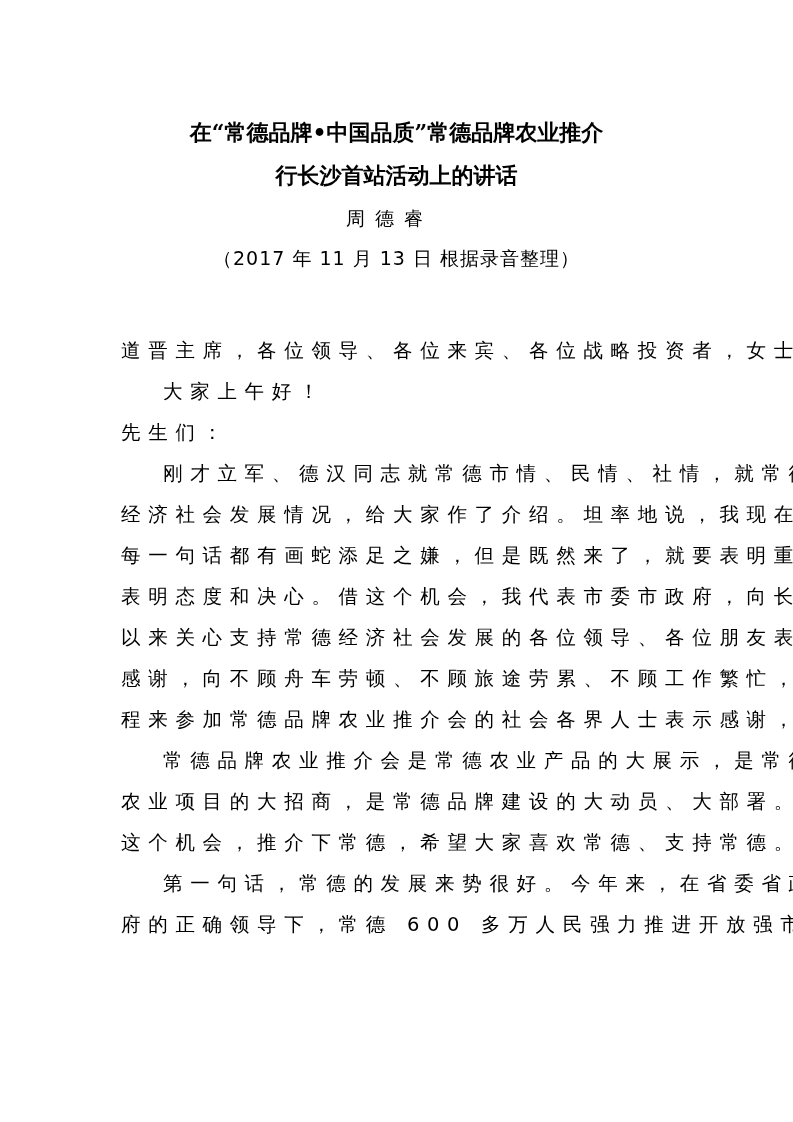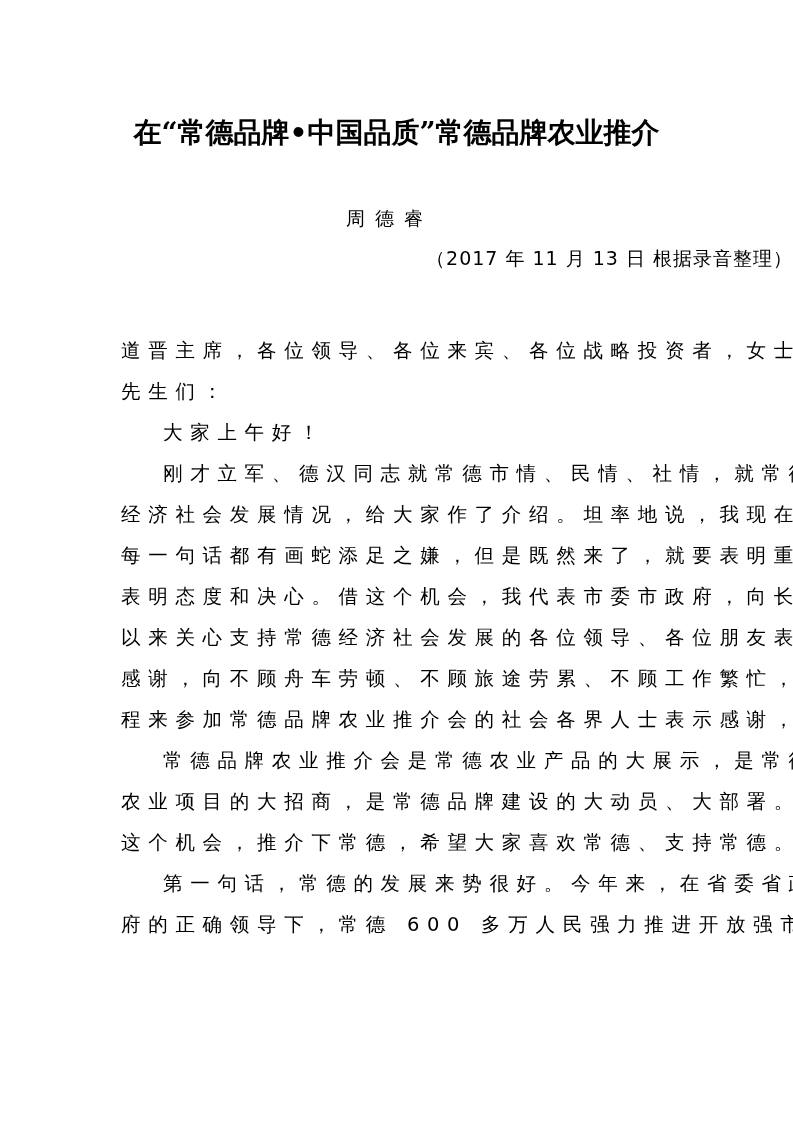--- a/index.html
+++ b/index.html
@@ -1,55 +1,56 @@
 <!DOCTYPE html>
 <html><head>
 <meta charset="utf-8">
 <style>
   html, body { margin: 0; padding: 0; background: #ffffff; }
   body { width: 793px; height: 1122px; position: relative; overflow: hidden; color: #000; }
   .page { position: absolute; left: 0; top: 0; width: 793px; height: 1122px; background: #fff; }
   .title {
     position: absolute; left: 0; width: 793px; text-align: center;
     font-family: "DejaVu Serif", "Liberation Serif", serif;
-    font-weight: bold; font-size: 28px; line-height: 43px; top: 111px;
+    font-weight: bold; font-size: 22px; line-height: 43px; top: 111px;
     letter-spacing: 0px;
   }
   .author {
     position: absolute; left: 0; width: 769px; text-align: center; top: 205px;
     font-family: "DejaVu Sans", sans-serif; font-size: 19px; letter-spacing: 10px;
     text-indent: 10px; line-height: 26px;
   }
   .date {
-    position: absolute; left: 0; width: 793px; text-align: right; top: 245px;
+    position: absolute; left: 0; width: 793px; text-align: center; top: 245px;
     font-family: "DejaVu Sans", sans-serif; font-size: 19px; line-height: 26px;
     letter-spacing: 1px;
   }
   .body {
     position: absolute; left: 121px; top: 330px; width: 560px;
     font-family: "DejaVu Sans", sans-serif; font-size: 19.5px; line-height: 41px;
     letter-spacing: 7.7px;
   }
   .line { white-space: nowrap; height: 41px; }
   .indent { padding-left: 42px; }
 </style>
 </head>
 <body>
 
 <div class="page">
   <div class="title">
     <div>在“常德品牌•中国品质”常德品牌农业推介</div>
+    <div>行长沙首站活动上的讲话</div>
   </div>
   <div class="author">周德睿</div>
   <div class="date">（2017 年 11 月 13 日  根据录音整理）</div>
 
   <div class="body">
     <div class="line">道晋主席，各位领导、各位来宾、各位战略投资者，女士们、</div>
+    <div class="line indent">大家上午好！</div>
     <div class="line">先生们：</div>
-    <div class="line indent">大家上午好！</div>
     <div class="line indent">刚才立军、德汉同志就常德市情、民情、社情，就常德</div>
     <div class="line">经济社会发展情况，给大家作了介绍。坦率地说，我现在的</div>
     <div class="line">每一句话都有画蛇添足之嫌，但是既然来了，就要表明重视，</div>
     <div class="line">表明态度和决心。借这个机会，我代表市委市政府，向长期</div>
     <div class="line">以来关心支持常德经济社会发展的各位领导、各位朋友表示</div>
     <div class="line">感谢，向不顾舟车劳顿、不顾旅途劳累、不顾工作繁忙，专</div>
     <div class="line">程来参加常德品牌农业推介会的社会各界人士表示感谢，向</div>
     <div class="line indent">常德品牌农业推介会是常德农业产品的大展示，是常德</div>
     <div class="line">农业项目的大招商，是常德品牌建设的大动员、大部署。借</div>
     <div class="line">这个机会，推介下常德，希望大家喜欢常德、支持常德。讲</div>

